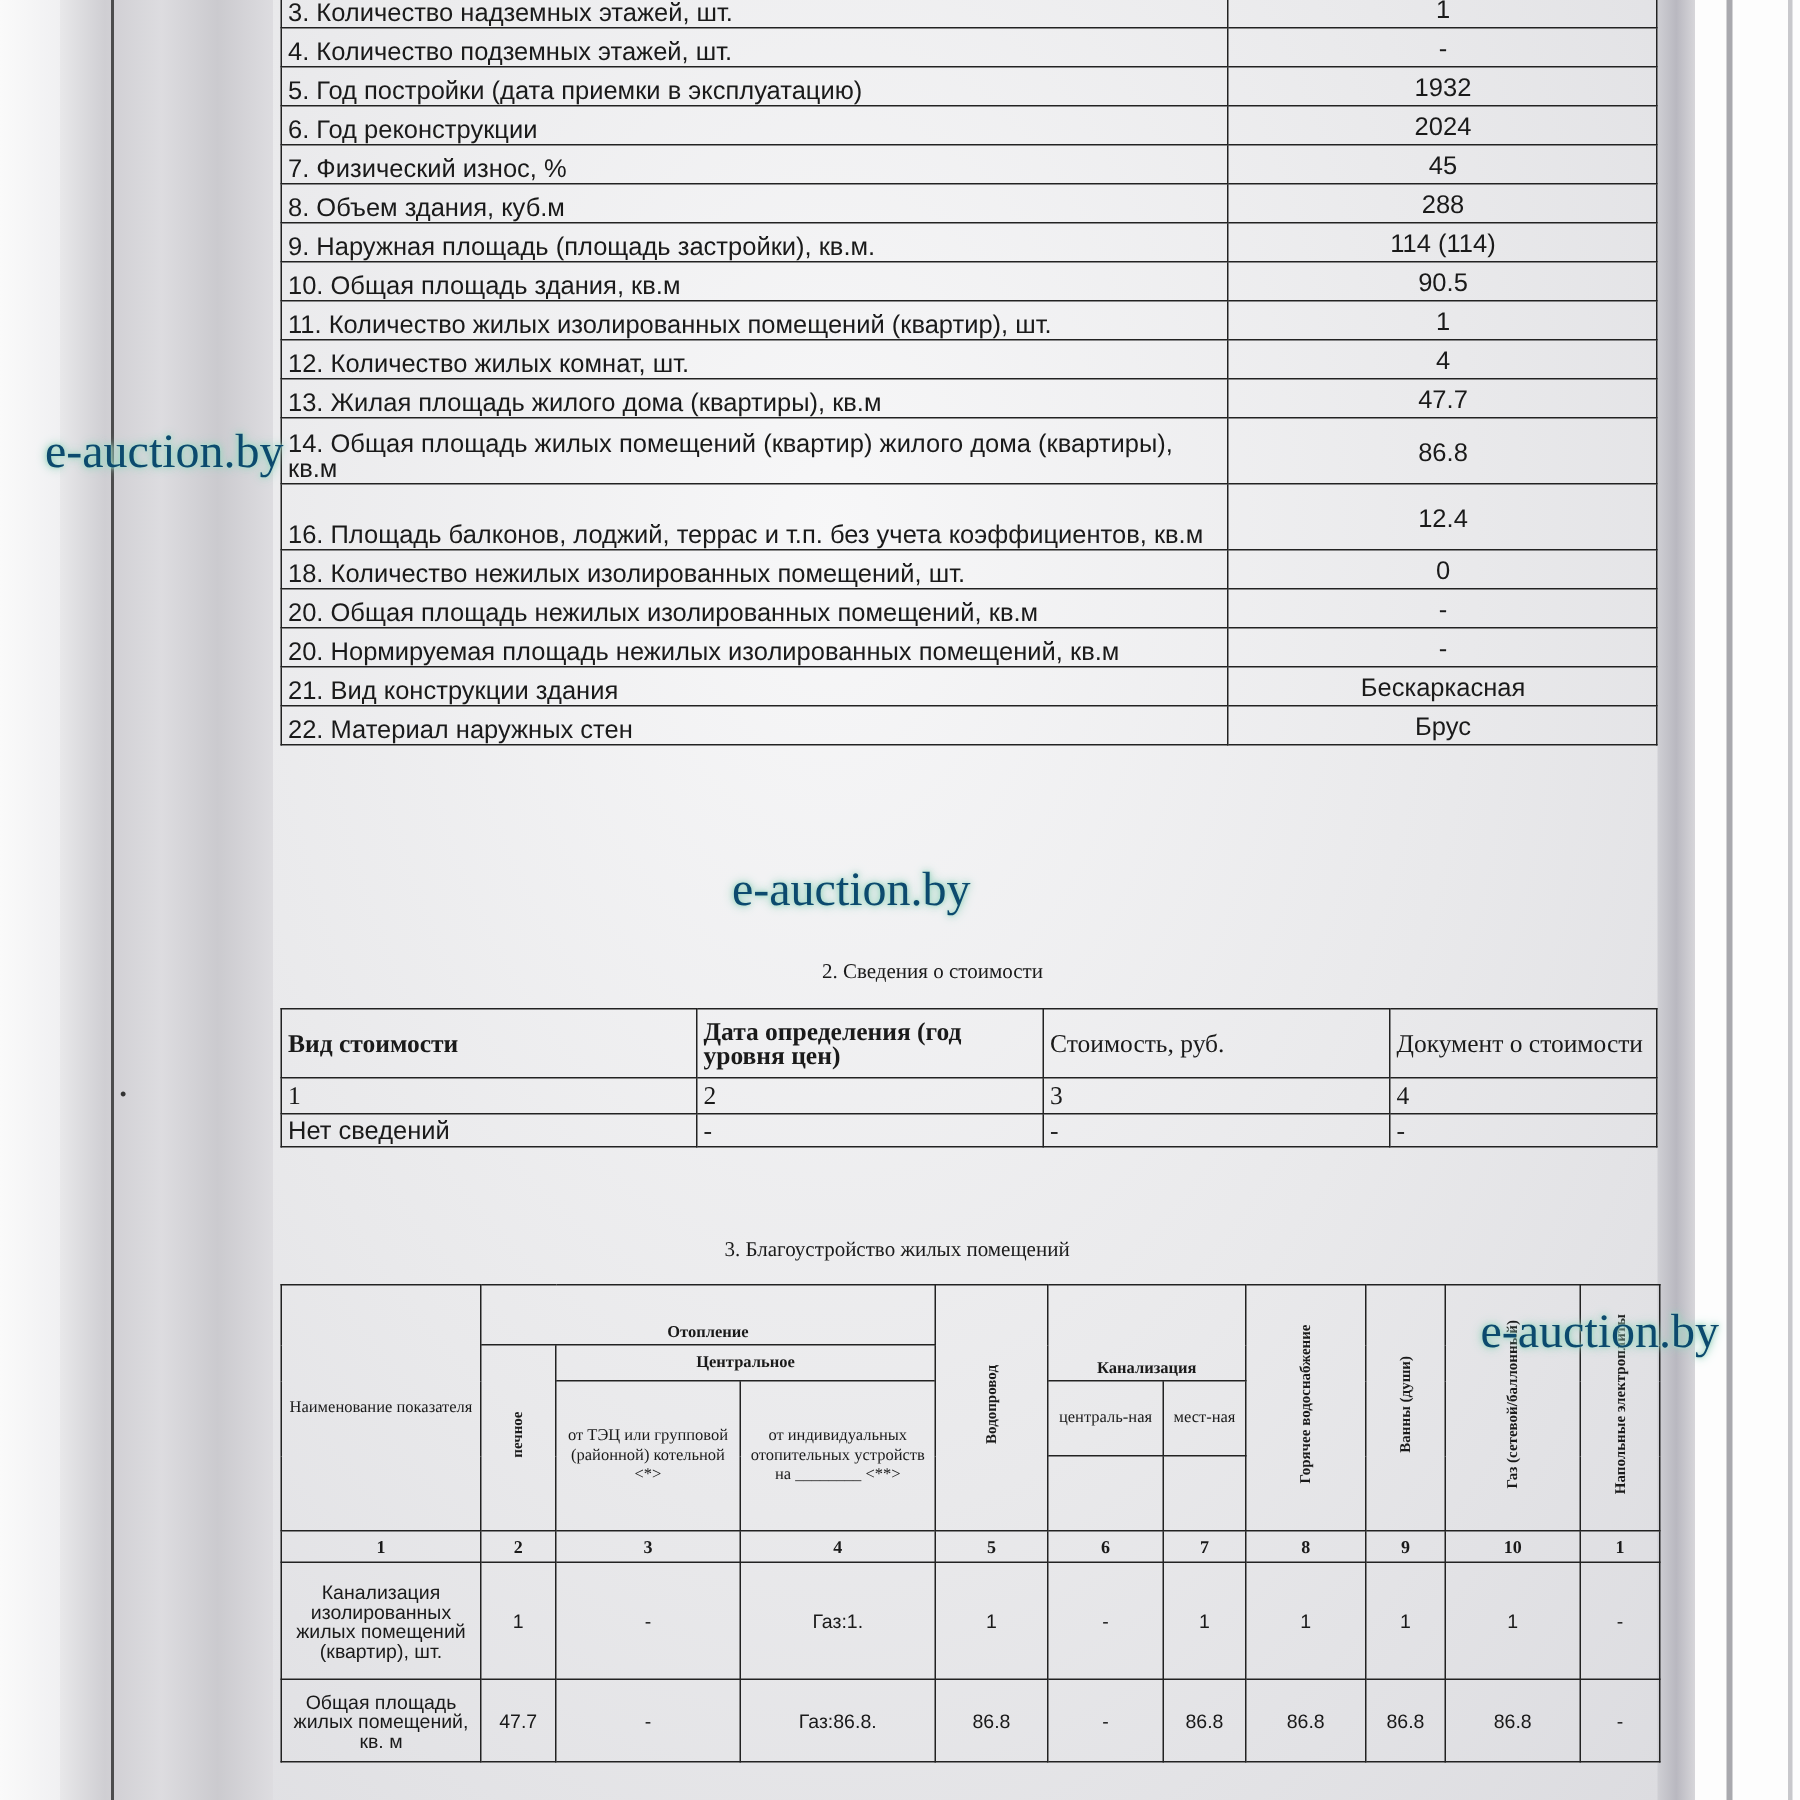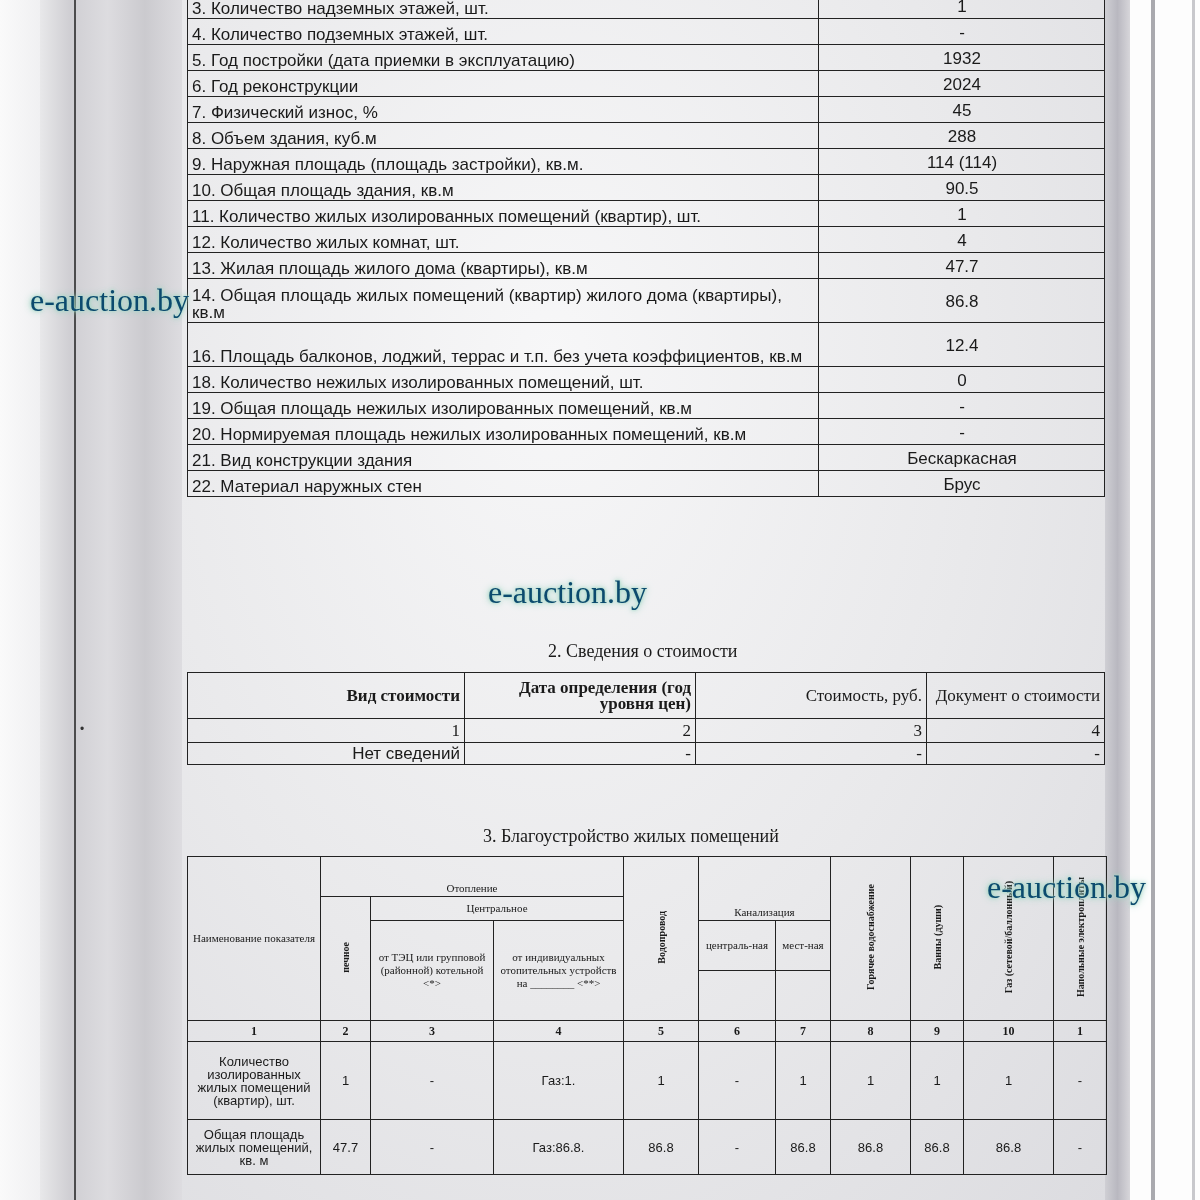--- a/index.html
+++ b/index.html
@@ -38,39 +38,39 @@
   table { border-collapse: collapse; }
   .t1 { position: absolute; left: 187px; top: -8px; width: 918px; }
   .t1 td {
     border: 1.5px solid #222; font-size: 17px; line-height: 17px;
     padding: 2px 3px 1px 4px; vertical-align: bottom;
   }
   .t1 td.v { width: 278px; text-align: center; font-size: 17px; vertical-align: middle; }
   .t1 tr { height: 26px; }
   .t1 tr.tall { height: 44px; }
 
-  .sec-title { position: absolute; font-family: "Liberation Serif", "DejaVu Serif", serif; font-size: 18px; }
+  .sec-title { position: absolute; font-family: "Liberation Serif", "DejaVu Serif", serif; font-size: 14px; }
   .sec2-title { left: 548px; top: 641px; }
   .sec3-title { left: 483px; top: 826px; }
 
   
   .t2 { position: absolute; left: 187px; top: 672px; width: 918px; font-family: "Liberation Serif", serif; }
-  .t2 td { border: 1.5px solid #222; text-align: right; font-size: 17px; line-height: 16px; padding: 0 4px; margin-top: 27px; }
+  .t2 td { border: 1.5px solid #222; text-align: left; font-size: 17px; line-height: 16px; padding: 0 4px; margin-top: 27px; }
   .t2 tr.h { height: 46px; }
   .t2 tr.n { height: 24px; }
   .t2 tr.r { height: 22px; }
   .t2 .b { font-weight: bold; }
 
   
   .t3 { position: absolute; left: 187px; top: 856px; width: 920px; font-family: "Liberation Serif", serif; }
   .t3 td { border: 1.5px solid #222; text-align: center; font-size: 11px; line-height: 13px; padding: 1px 2px; }
   .t3 .rot { writing-mode: vertical-rl; transform: rotate(180deg); display: inline-block; font-size: 10px; font-weight: bold; }
   .t3 tr.num td { font-weight: bold; font-size: 12px; height: 18px; }
   .t3 tr.d td { font-size: 13px; font-family: "Liberation Sans", sans-serif; }
-  .t3 .bold { font-weight: normal; }
+  .t3 .bold { font-weight: bold; }
 
   .watermark {
     position: absolute; font-family: "Liberation Serif", "DejaVu Serif", serif; font-size: 32px;
     color: #0c4a6e; text-shadow: 0 0 4px #9cd4c0, 0 0 8px #9cd4c0, 0 0 2px #b8e6d4;
   }
   .wm1 { left: 30px; top: 282px; }
   .wm2 { left: 488px; top: 574px; }
   .wm3 { left: 987px; top: 869px; }
   .spot { position:absolute; left:80px; top:722px; font-size:12px; color:#333; }
 </style>
@@ -139,21 +139,21 @@
       </tr>
       <tr class="tall">
         <td>16. Площадь балконов, лоджий, террас и т.п. без учета коэффициентов, кв.м</td>
         <td class="v">12.4</td>
       </tr>
       <tr>
         <td>18. Количество нежилых изолированных помещений, шт.</td>
         <td class="v">0</td>
       </tr>
       <tr>
-        <td>19. Общая площадь нежилых изолированных помещений, кв.м</td>
+        <td>20. Общая площадь нежилых изолированных помещений, кв.м</td>
         <td class="v">-</td>
       </tr>
       <tr>
         <td>20. Нормируемая площадь нежилых изолированных помещений, кв.м</td>
         <td class="v">-</td>
       </tr>
       <tr>
         <td>21. Вид конструкции здания</td>
         <td class="v">Бескаркасная</td>
       </tr>
@@ -222,21 +222,21 @@
         <td>4</td>
         <td>5</td>
         <td>6</td>
         <td>7</td>
         <td>8</td>
         <td>9</td>
         <td>10</td>
         <td>1</td>
       </tr>
   <tr class="d" style="height:78px" id="t3-r0">
-        <td>Количество изолированных жилых помещений (квартир), шт.</td>
+        <td>Канализация изолированных жилых помещений (квартир), шт.</td>
         <td>1</td>
         <td>-</td>
         <td>Газ:1.</td>
         <td>1</td>
         <td>-</td>
         <td>1</td>
         <td>1</td>
         <td>1</td>
         <td>1</td>
         <td>-</td>

